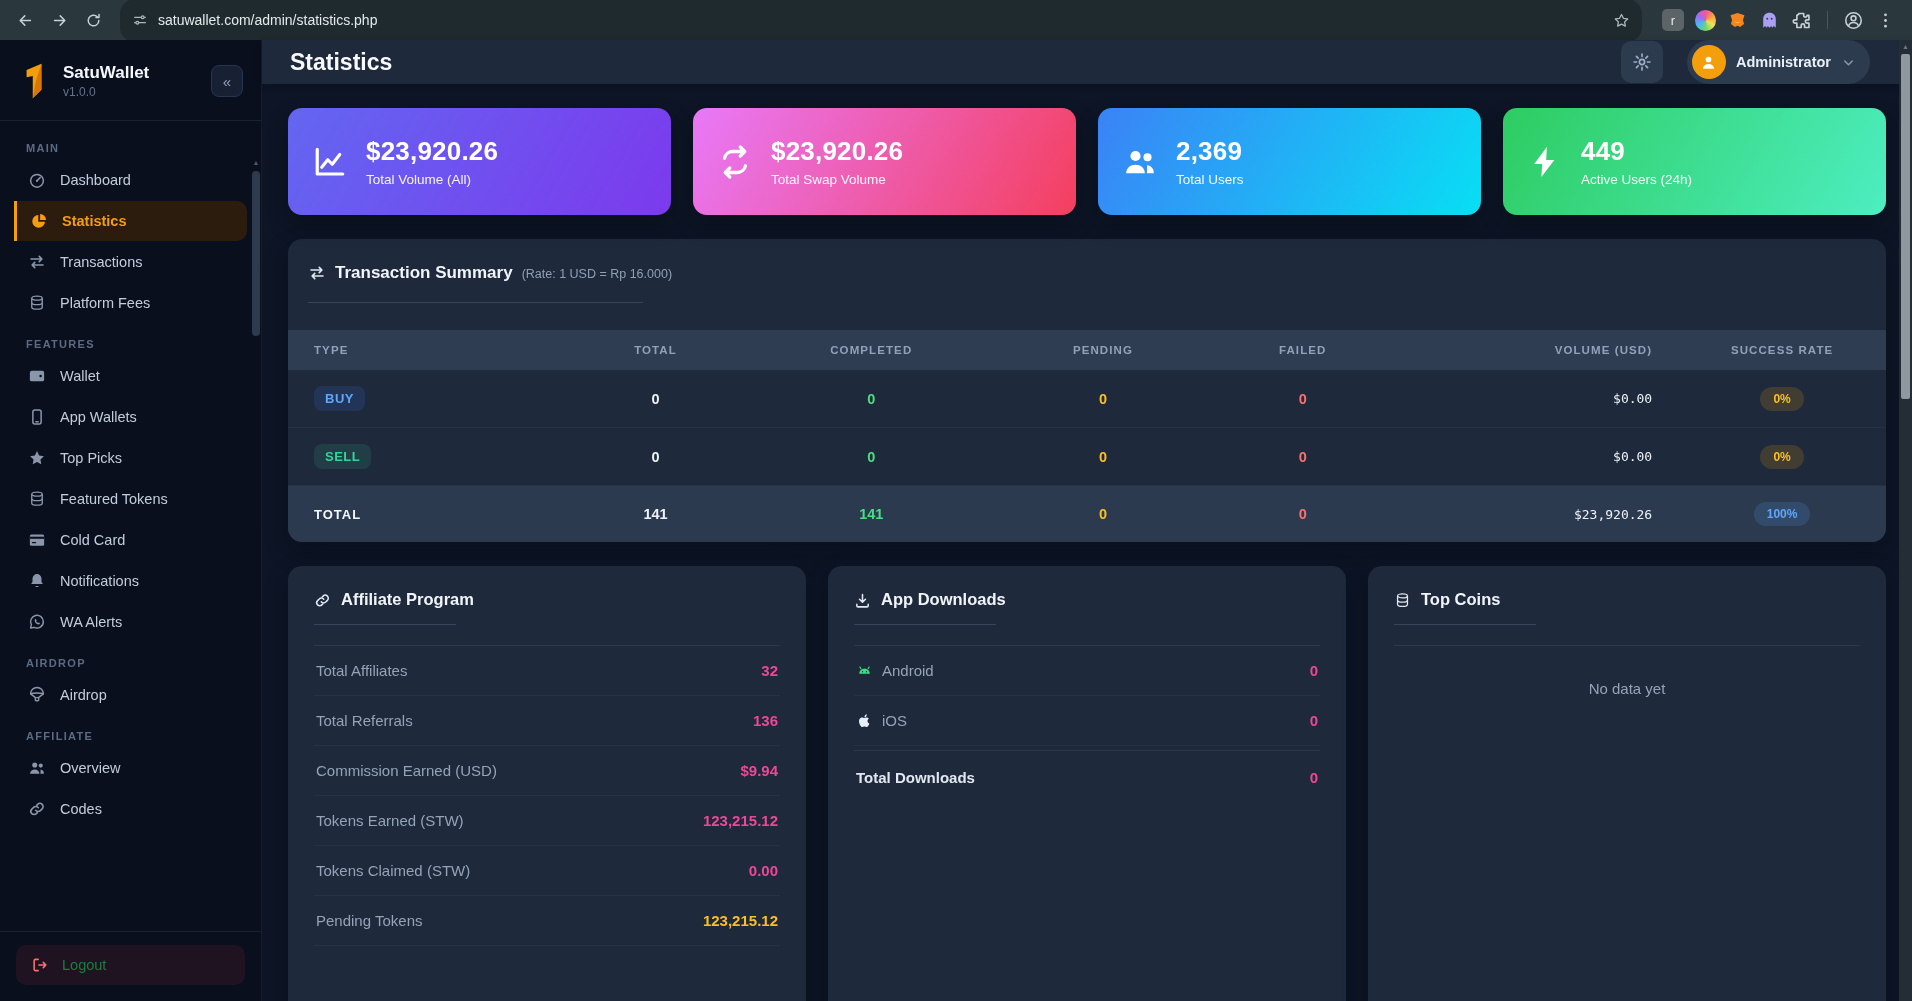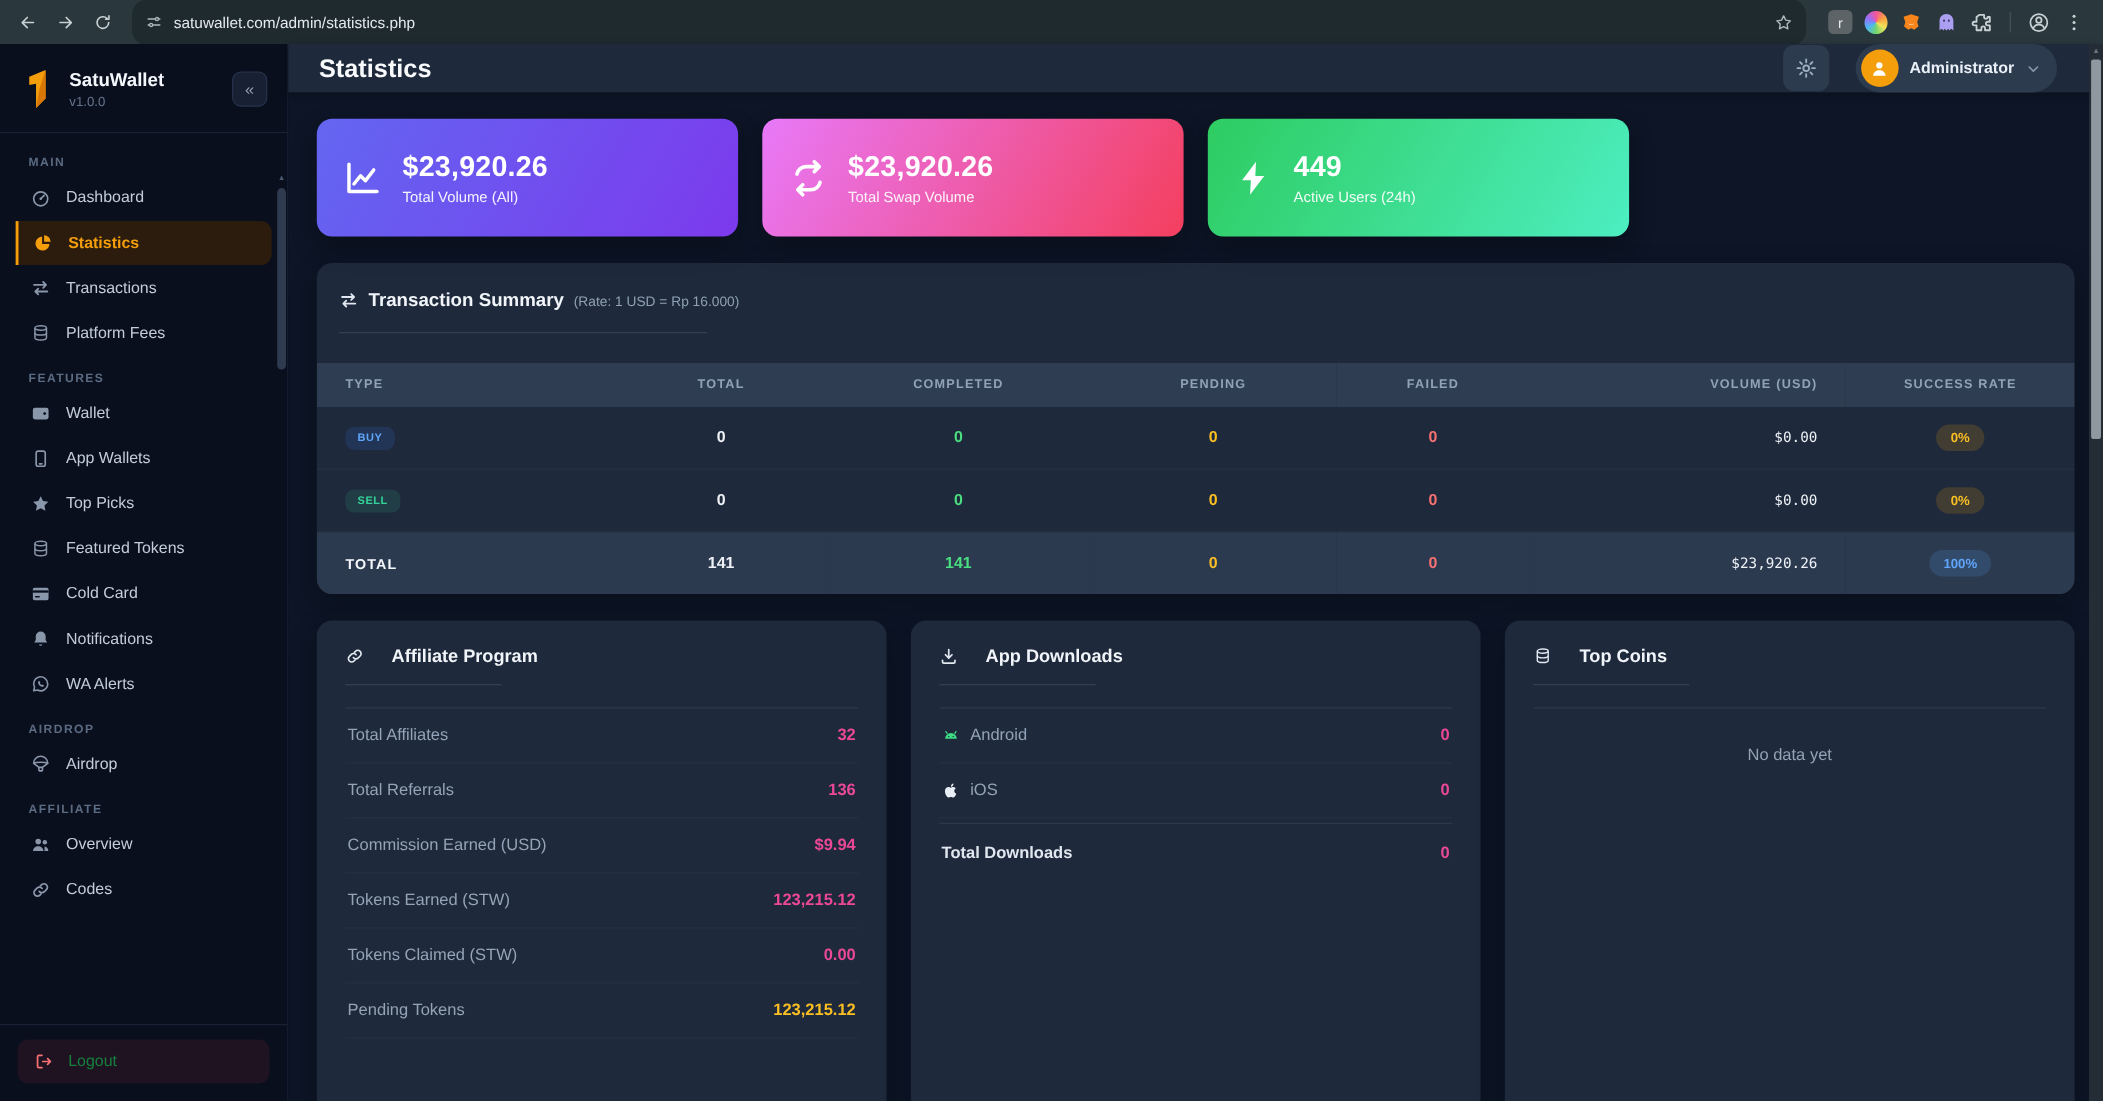--- a/index.html
+++ b/index.html
@@ -96,37 +96,37 @@
   th.col-total, td.col-total { width:12%; }
   th.col-completed, td.col-completed { width:15%; }
   th.col-pending, td.col-pending { width:14%; }
   th.col-failed, td.col-failed { width:11%; }
   th.col-volume, td.col-volume { text-align:right; width:18%; }
   th.col-rate, td.col-rate { width:13%; }
   td.col-completed { color:#4ade80; }
   td.col-pending { color:#fbbf24; }
   td.col-failed { color:#f87171; }
   td.col-volume { font-family:"DejaVu Sans Mono", monospace; font-size:13px; font-weight:400; }
-  .type-badge { display:inline-block; font-size:10px; font-weight:700; padding:5px 11px; border-radius:8px; letter-spacing:.5px; }
+  .type-badge { display:inline-block; font-size:13px; font-weight:700; padding:5px 11px; border-radius:8px; letter-spacing:.5px; }
   .type-badge[data-variant="blue"]  { color:#60a5fa; background:rgba(59,130,246,.15); }
   .type-badge[data-variant="green"] { color:#34d399; background:rgba(52,211,153,.13); }
   .type-badge[data-variant="plain"] { color:#eef2f7; background:none; padding:0; font-size:12px; letter-spacing:.7px; }
   .rate-pill { display:inline-block; font-size:12px; font-weight:700; padding:5px 13px; border-radius:999px; }
   .rate-pill[data-variant="amber"] { color:#fbbf24; background:rgba(245,158,11,.17); }
   .rate-pill[data-variant="green"] { color:#34d399; background:rgba(52,211,153,.14); }
   .rate-pill[data-variant="blue"]  { color:#60a5fa; background:rgba(96,165,250,.16); }
   tr.total-row td { background:#2c3a50; border-bottom:none; border-top:1px solid #3a4a63; }
   td.total-label { font-size:13px; letter-spacing:1px; color:#f4f7fb; }
 
   
   .bottom-grid { display:grid; grid-template-columns:repeat(3,1fr); gap:22px; margin-top:24px; align-items:stretch; }
   .mini-card { background:#1e293b; border-radius:14px; padding:24px 26px; min-height:520px;
     box-shadow:0 10px 24px rgba(0,0,0,.28); }
   .mini-head { border-bottom:1px solid rgba(148,163,184,.13); padding-bottom:20px; }
-  .mini-title-row { display:flex; align-items:flex-start; gap:25px; }
+  .mini-title-row { display:flex; align-items:flex-end; gap:10px; }
   .mini-ic { width:17px; height:17px; color:#e2e8f0; flex:none; }
   .mini-title { color:#f1f5f9; font-size:16.5px; font-weight:700; }
   .mini-underline { height:1px; background:#36455c; width:142px; margin-top:15px; }
   .kv-row { display:flex; align-items:center; justify-content:space-between; padding:16px 2px;
     border-bottom:1px solid rgba(148,163,184,.07); }
   .kv-label { color:#94a3b8; font-size:15px; display:flex; align-items:center; gap:9px; }
   .kv-ic { width:17px; height:17px; color:#e8eef5; flex:none; }
   .kv-value { color:#ec4899; font-size:15px; font-weight:700; }
   .kv-value[data-accent="amber"] { color:#fbbf24; }
   .kv-total { border-bottom:none; border-top:1px solid rgba(148,163,184,.13); margin-top:4px; padding-top:18px; }
@@ -444,20 +444,34 @@
         <div class="stat-card" style="background: linear-gradient(120deg, rgb(232, 121, 249), rgb(244, 63, 94));">
           <span class="stat-ic">
               <svg viewBox="0 0 24 24" fill="none" stroke="currentColor" stroke-width="2.2" stroke-linecap="round" stroke-linejoin="round">
                 <path d="M5 9.5c.5-2.6 2.8-4.5 5.5-4.5H18M15.5 2L18.5 5l-3 3"></path>
                 <path d="M19 14.5c-.5 2.6-2.8 4.5-5.5 4.5H6M8.5 22L5.5 19l3-3"></path>
               </svg>
             </span>
           <div>
             <div class="stat-value">$23,920.26</div>
             <div class="stat-label">Total Swap Volume</div>
+          </div>
+        </div>
+        <div class="stat-card" style="background: linear-gradient(120deg, rgb(59, 130, 246), rgb(8, 223, 244));">
+          <span class="stat-ic">
+              <svg viewBox="0 0 24 24">
+                <circle cx="9" cy="8" r="3.4" fill="currentColor"></circle>
+                <path d="M2.8 19.5c0-3.4 2.8-5.6 6.2-5.6s6.2 2.2 6.2 5.6z" fill="currentColor"></path>
+                <circle cx="17" cy="8.8" r="2.7" fill="currentColor"></circle>
+                <path d="M16.8 14c2.7.5 4.4 2.4 4.4 5.5h-4.6z" fill="currentColor"></path>
+              </svg>
+            </span>
+          <div>
+            <div class="stat-value">2,369</div>
+            <div class="stat-label">Total Users</div>
           </div>
         </div>
         <div class="stat-card" style="background: linear-gradient(120deg, rgb(46, 204, 97), rgb(77, 238, 193));">
           <span class="stat-ic">
               <svg viewBox="0 0 24 24">
                 <path d="M13.2 2L4.8 13.3h5.3L9.6 22l8.6-11.3h-5.4z" fill="currentColor"></path>
               </svg>
             </span>
           <div>
             <div class="stat-value">449</div>

